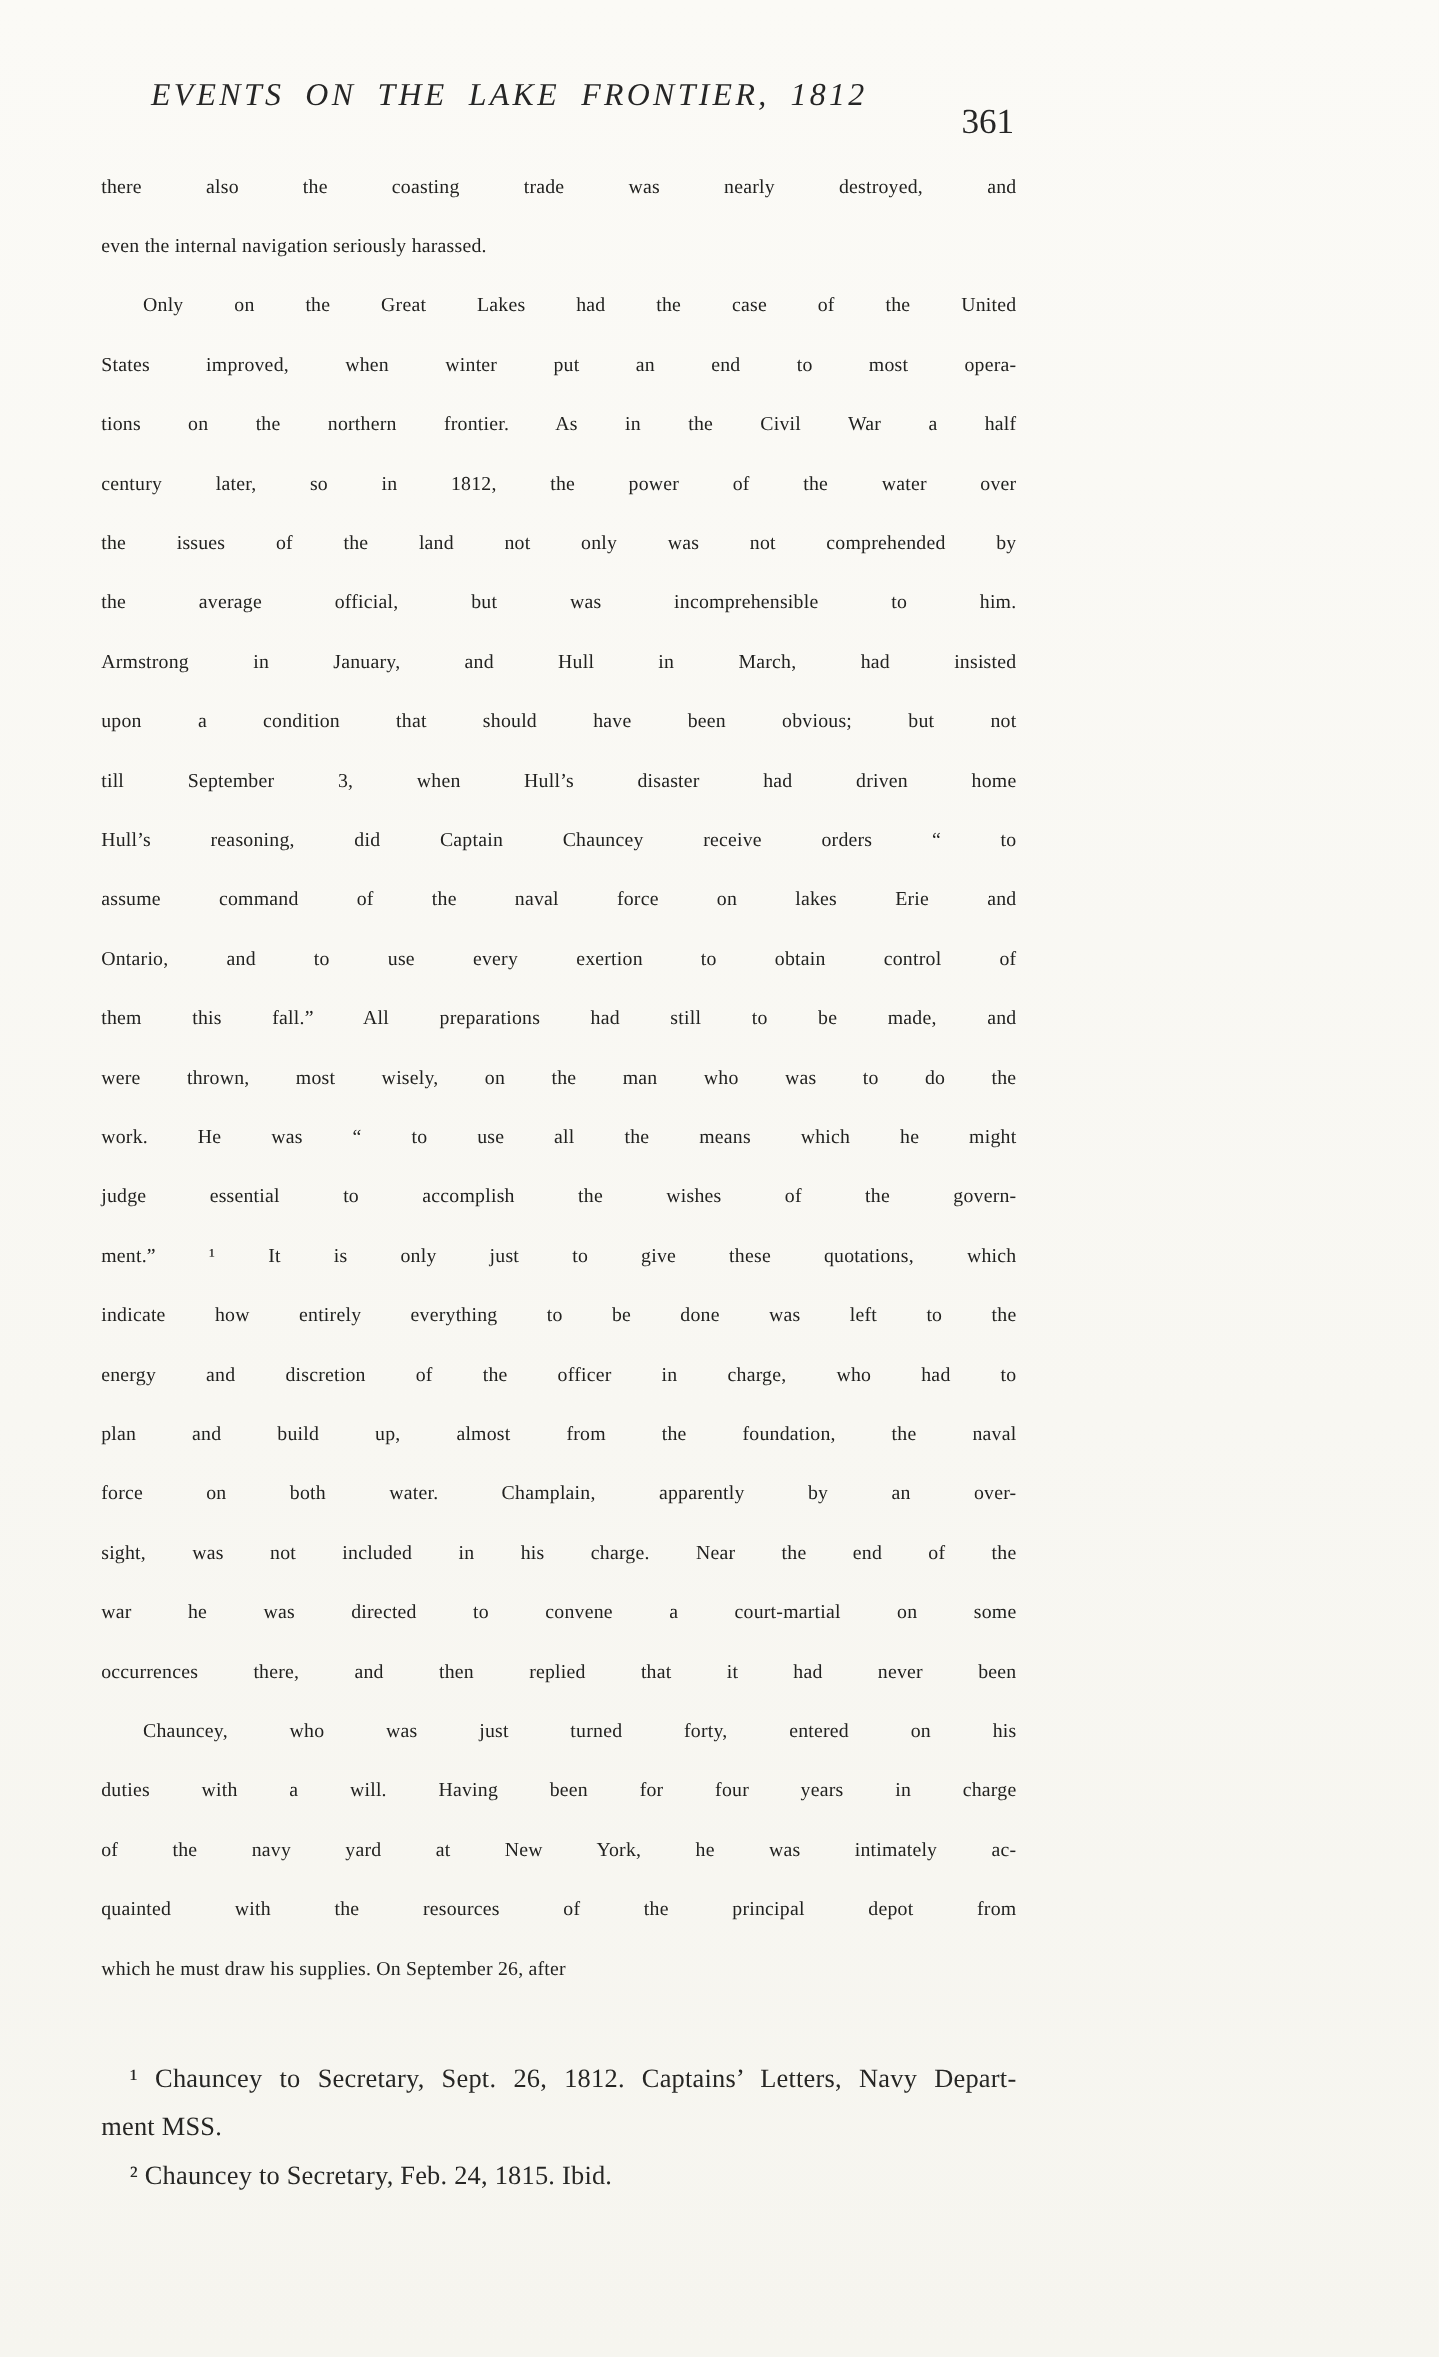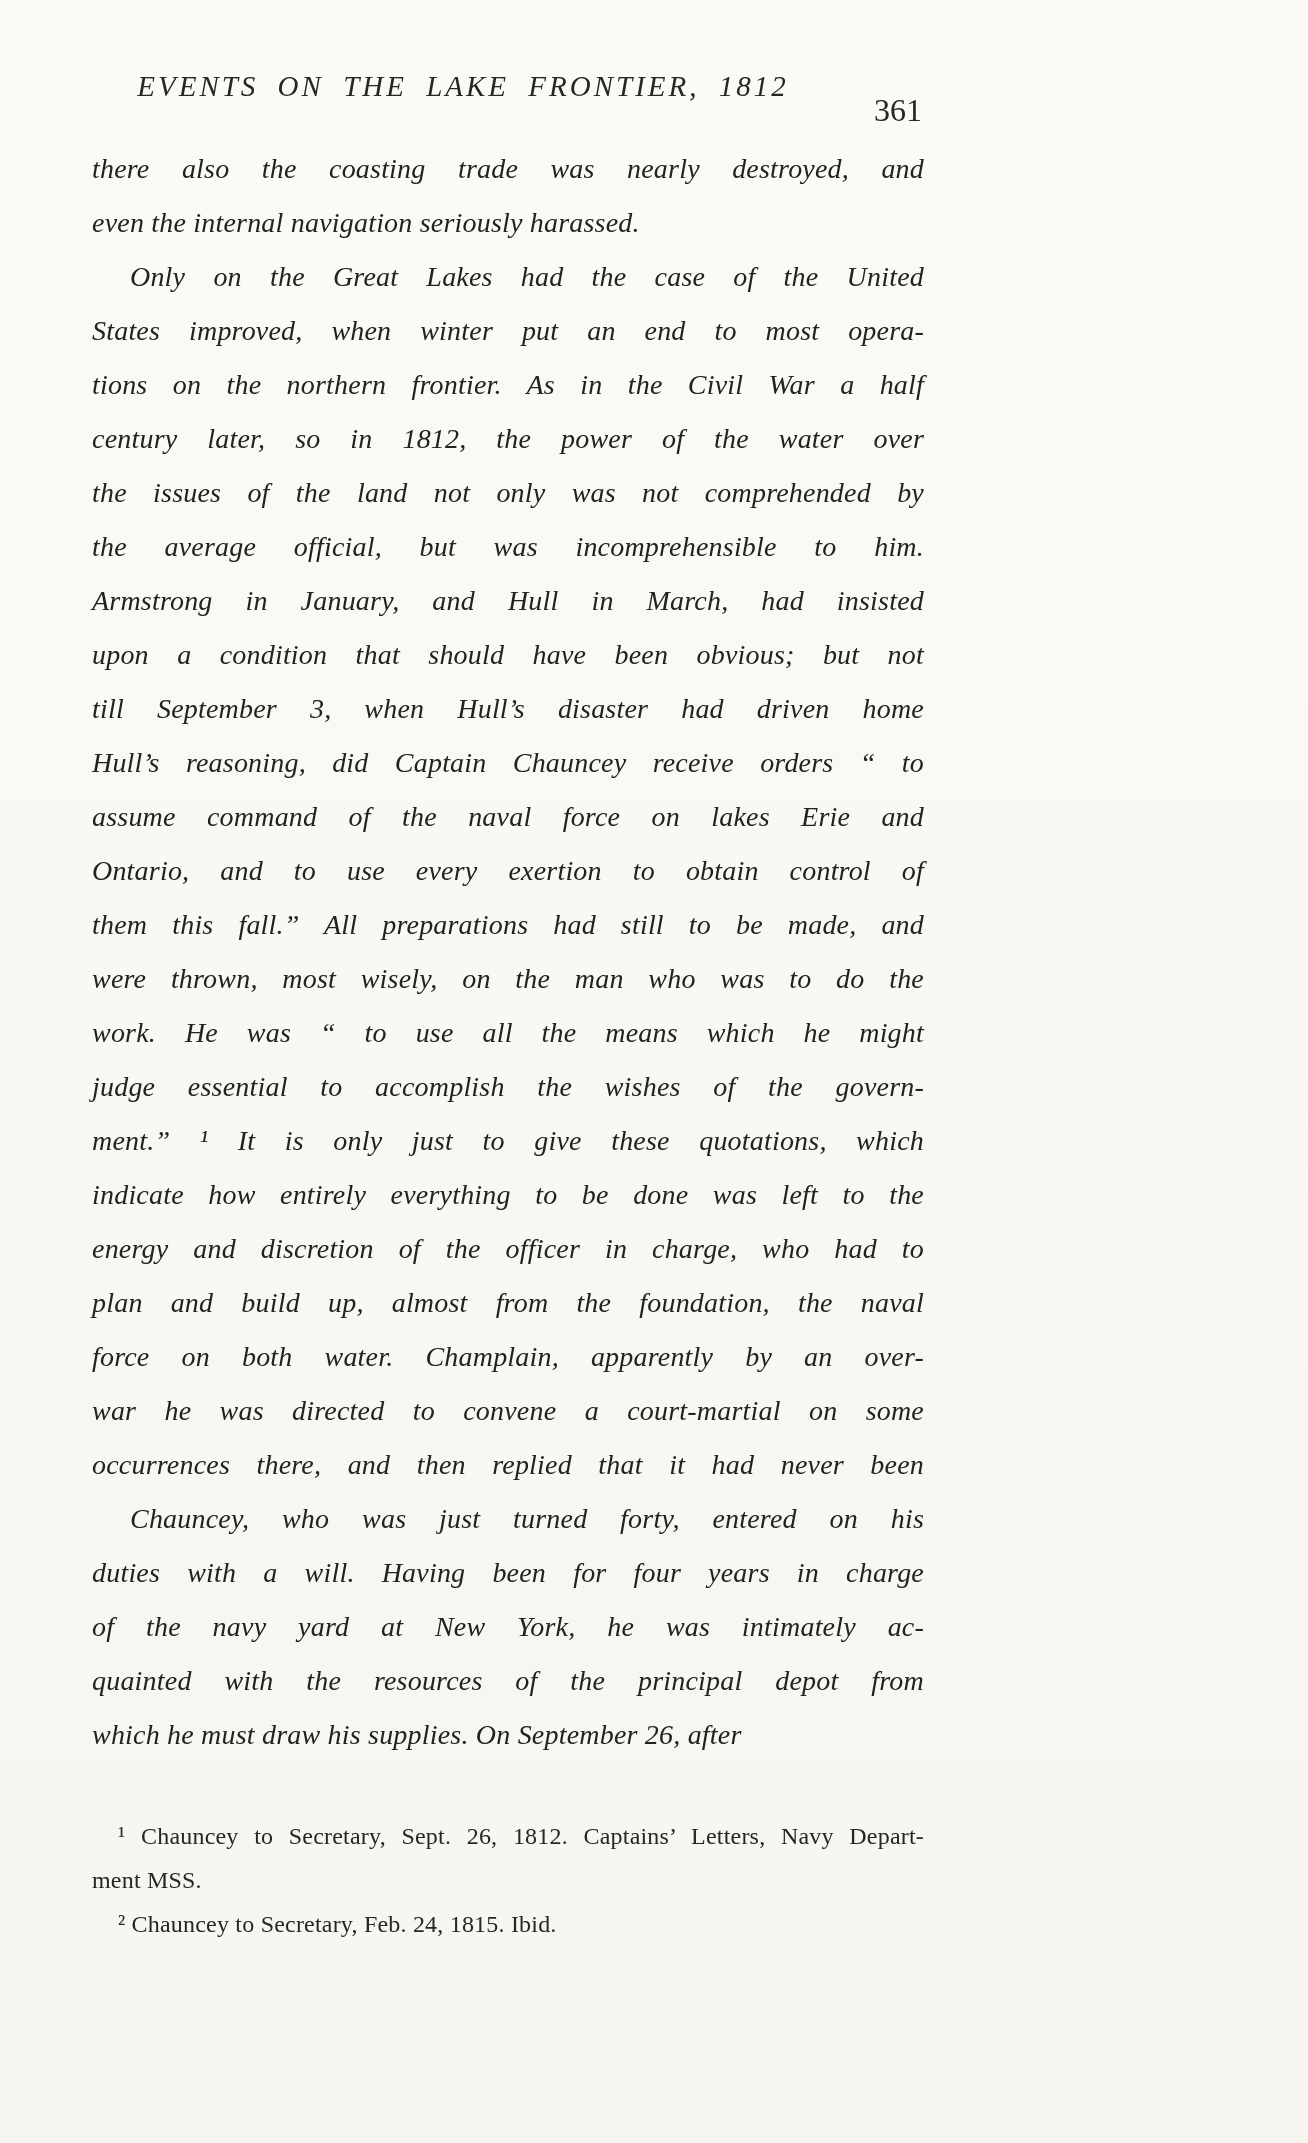--- a/index.html
+++ b/index.html
@@ -43,23 +43,22 @@
   }
   .running-pageno {
     position: absolute;
     right: 2px;
     top: 6px;
     font-size: 32px;
     color: #262626;
     margin-top: 24px;
   }
   .body-text {
-    font-size: 28px;
+    font-size: 18px;
     color: #222220;
-    font-style: italic;
   }
   .paragraph { margin: 0; }
   .line {
     height: 54px;
     line-height: 54px;
     text-align: justify;
     text-align-last: justify;
     white-space: nowrap;
     letter-spacing: 0.2px;
   }
@@ -114,20 +113,21 @@
           <div class="line">Ontario, and to use every exertion to obtain control of</div>
           <div class="line">them this fall.”   All preparations had still to be made, and</div>
           <div class="line">were thrown, most wisely, on the man who was to do the</div>
           <div class="line">work.  He was “ to use all the means which he might</div>
           <div class="line">judge essential to accomplish the wishes of the govern-</div>
           <div class="line">ment.” ¹   It is only just to give these quotations, which</div>
           <div class="line">indicate how entirely everything to be done was left to the</div>
           <div class="line">energy and discretion of the officer in charge, who had to</div>
           <div class="line">plan and build up, almost from the foundation, the naval</div>
           <div class="line">force on both water.  Champlain, apparently by an over-</div>
+          <div class="line">sight, was not included in his charge.  Near the end of the</div>
           <div class="line">war he was directed to convene a court-martial on some</div>
           <div class="line">occurrences there, and then replied that it had never been</div>
         </div>
         <div class="paragraph">
           <div class="line indent">Chauncey, who was just turned forty, entered on his</div>
           <div class="line">duties with a will.  Having been for four years in charge</div>
           <div class="line">of the navy yard at New York, he was intimately ac-</div>
           <div class="line">quainted with the resources of the principal depot from</div>
           <div class="line last">which he must draw his supplies.  On September 26, after</div>
         </div>

